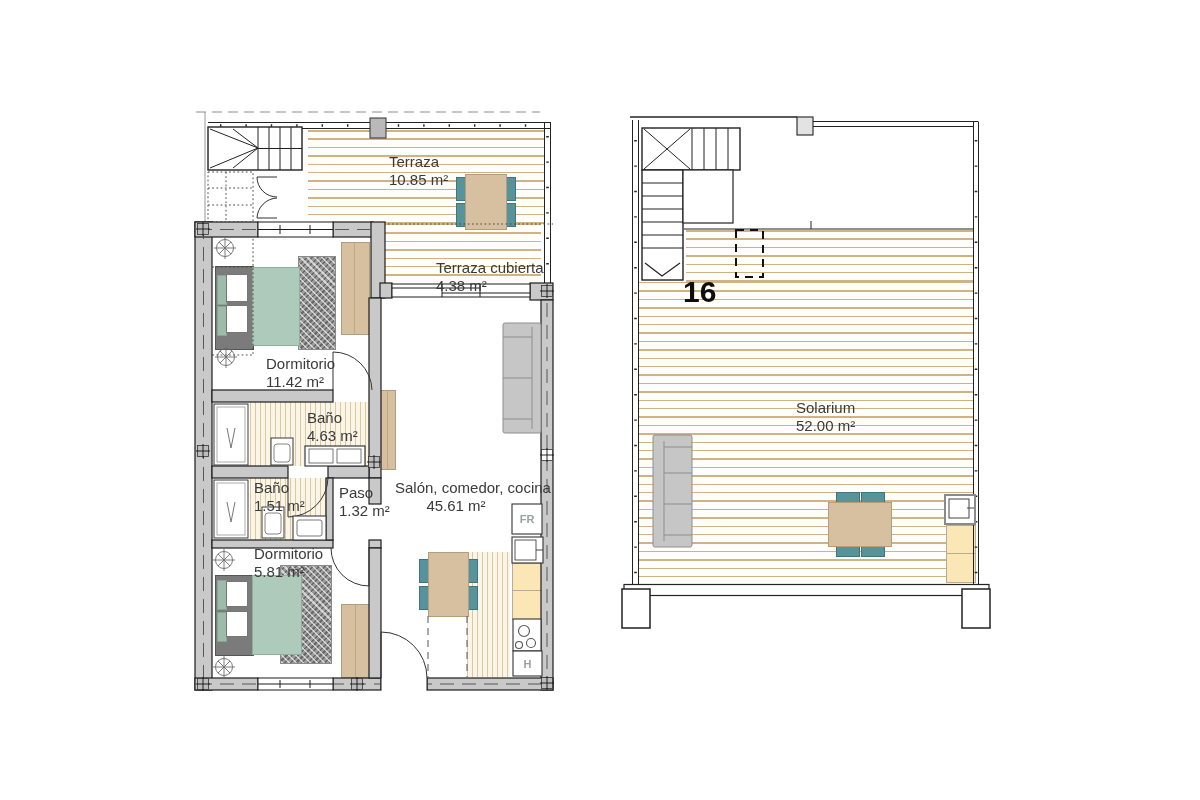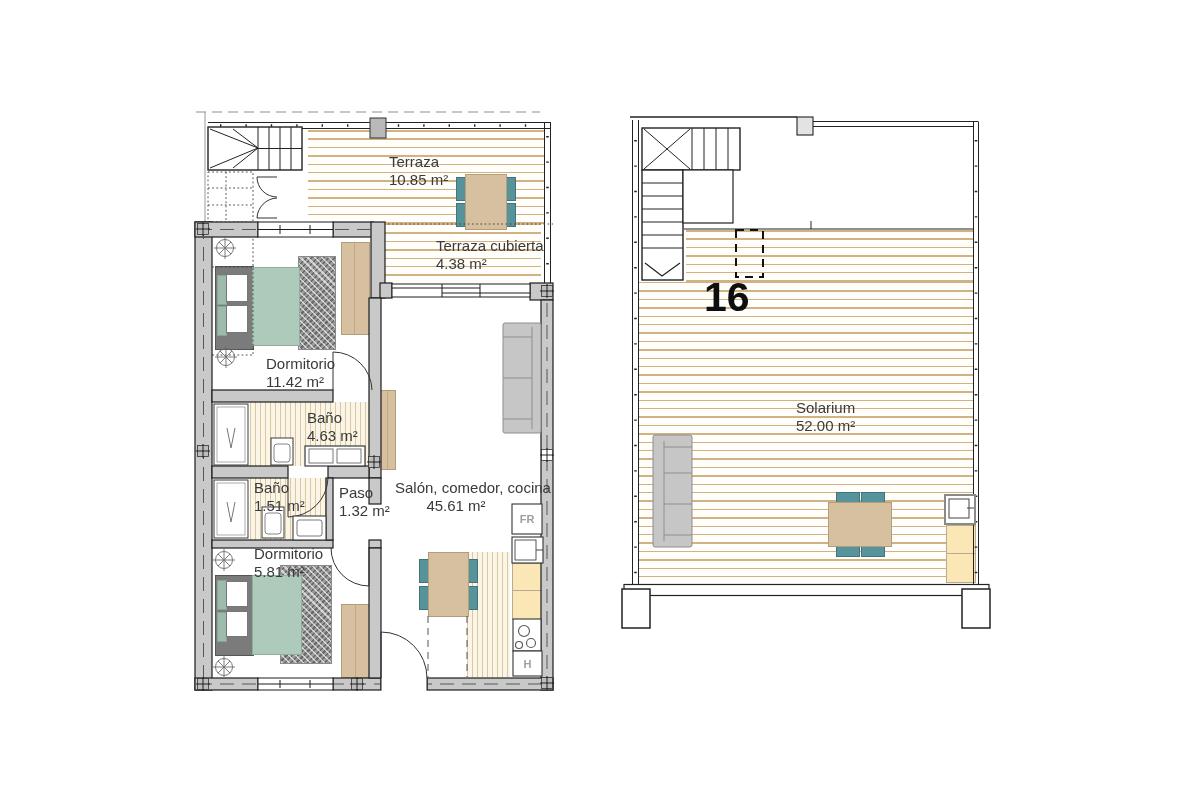--- a/index.html
+++ b/index.html
@@ -24,21 +24,21 @@
   .accent{background:#9dbbaa;border:1px solid #86a593;}
   .counter{background:#fbe7b5;border:1px solid #b5ac93;}
   svg.overlay{position:absolute;left:0;top:0;z-index:3;pointer-events:none;}
   .floor{z-index:1;}
   .furn{z-index:2;}
   .lbl{z-index:4;font-size:15px;line-height:1.22;color:#3a3a3a;white-space:nowrap;}
   .lbl span{display:block;}
   .lbl-center{text-align:center;}
   .appl{z-index:4;display:flex;align-items:center;justify-content:center;
         color:#9aa0a3;font-size:11px;font-weight:bold;}
-  .unit-number{z-index:4;font-size:41px;font-weight:bold;color:#0e0e0e;line-height:1;margin-left:21px;}
+  .unit-number{z-index:4;font-size:30px;font-weight:bold;color:#0e0e0e;line-height:1;}
 </style>
 </head>
 <body>
 
 <div id="canvas">
 
   <div class="abs floor deck" style="left:308px;top:130px;width:237px;height:94px;"></div>
   <div class="abs floor deck" style="left:385px;top:224px;width:156px;height:59px;"></div>
   <div class="abs floor tile" style="left:250px;top:402px;width:119px;height:64px;"></div>
   <div class="abs floor tile" style="left:250px;top:478px;width:76px;height:62px;"></div>
@@ -396,21 +396,21 @@
       <rect x="624" y="584.5" width="365" height="11" stroke-width="1.2"></rect>
       <rect x="622" y="589" width="28" height="39" stroke-width="1.5"></rect>
       <rect x="962" y="589" width="28" height="39" stroke-width="1.5"></rect>
     </g>
   </svg>
 
   <div class="abs lbl" style="left:389px;top:153px;">
     <span>Terraza</span>
     <span>10.85 m²</span>
   </div>
-  <div class="abs lbl" style="left:436px;top:237px;">
+  <div class="abs lbl" style="left:436px;top:259px;">
     <span>Terraza cubierta</span>
     <span>4.38 m²</span>
   </div>
   <div class="abs lbl" style="left:266px;top:355px;">
     <span>Dormitorio</span>
     <span>11.42 m²</span>
   </div>
   <div class="abs lbl" style="left:307px;top:409px;">
     <span>Baño</span>
     <span>4.63 m²</span>

